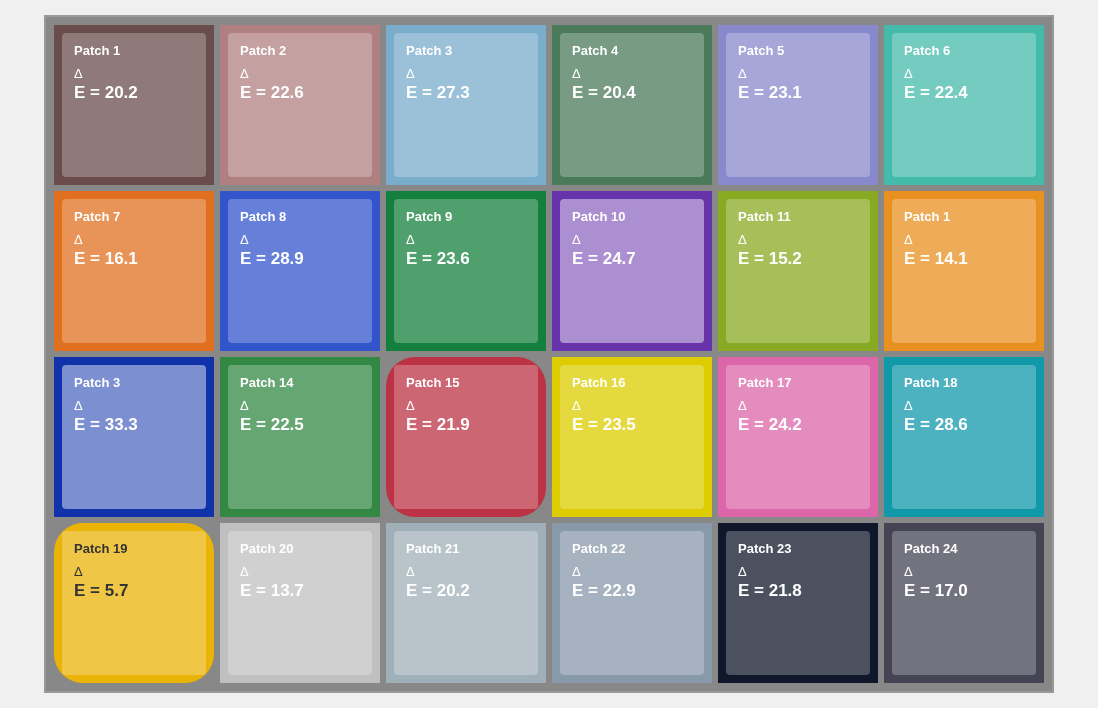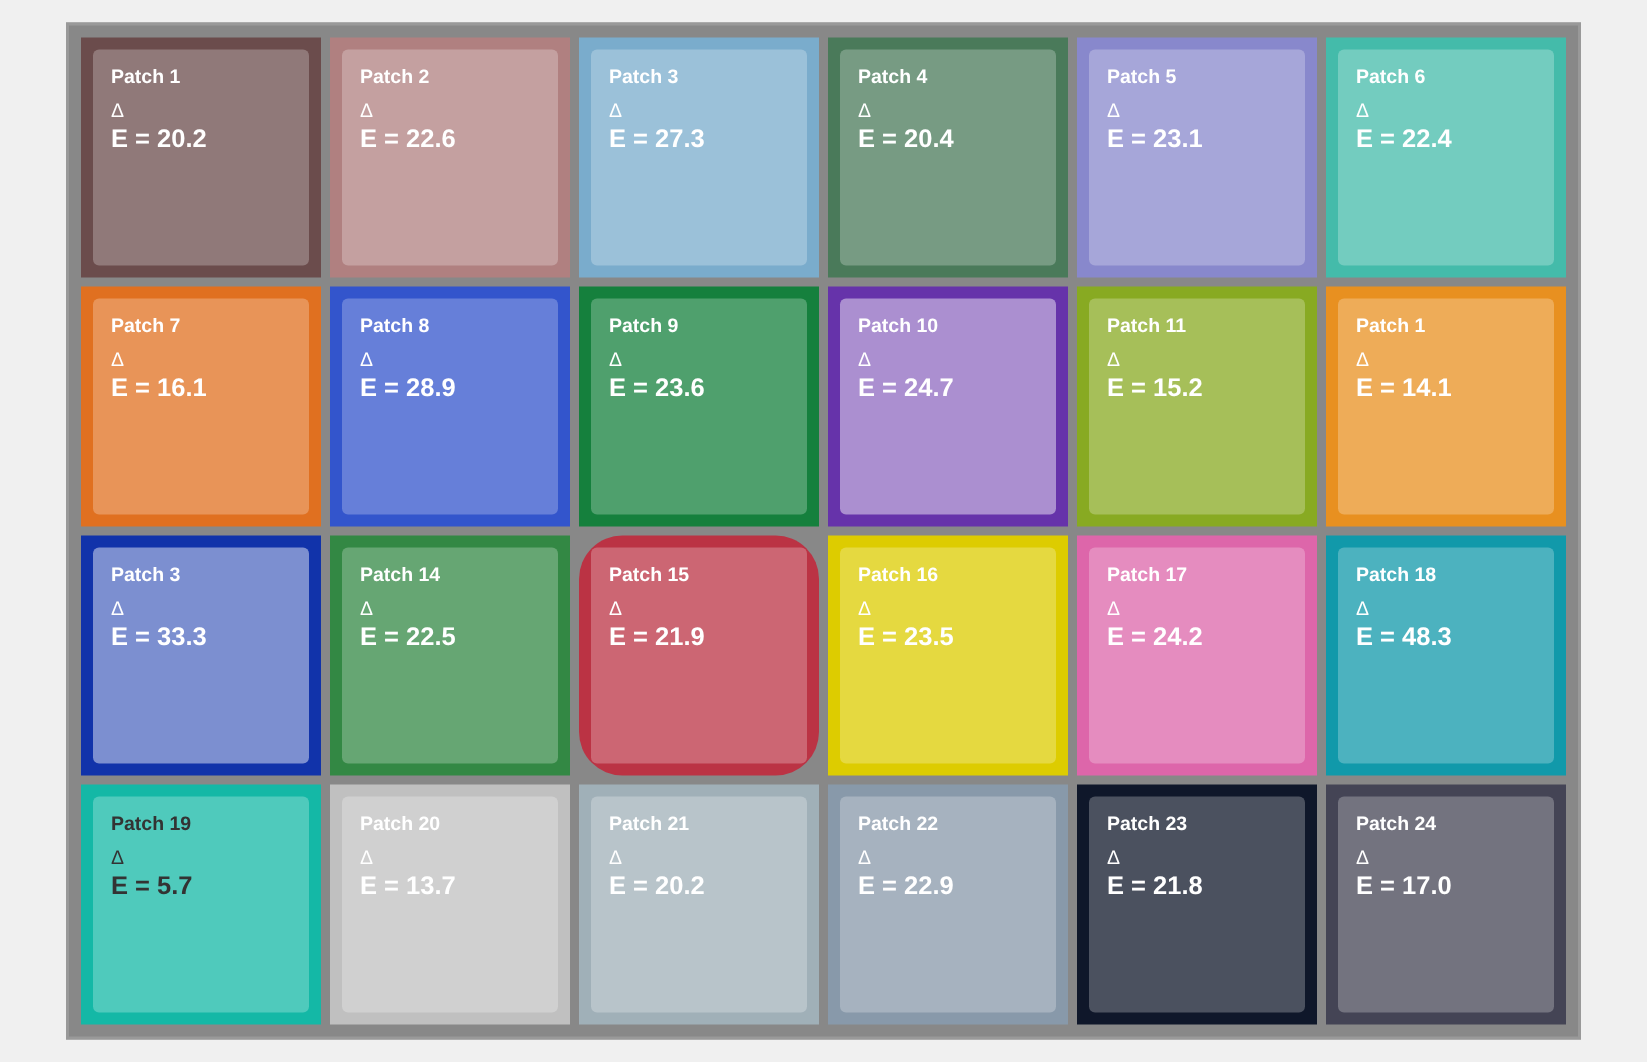--- a/index.html
+++ b/index.html
@@ -70,21 +70,21 @@
     .patch-11 { background-color: #88aa22; }
     .patch-12 { background-color: #e89020; }
     
     .patch-13 { background-color: #1133aa; }
     .patch-14 { background-color: #338844; }
     .patch-15 { background-color: #bb3344; border-radius: 29px; }
     .patch-16 { background-color: #ddcc00; }
     .patch-17 { background-color: #dd66aa; }
     .patch-18 { background-color: #1199aa; }
     
-    .patch-19 { background-color: #14b8a6; }
+    .patch-19 { background-color: #eab308; border-radius: 29px; }
     .patch-20 { background-color: #c0c0c0; }
     .patch-21 { background-color: #a0b0b8; }
     .patch-22 { background-color: #8899aa; }
     .patch-23 { background-color: #0f172a; }
     .patch-24 { background-color: #444455; }
 
     
     .patch-19 .patch-name,
     .patch-19 .patch-delta,
     .patch-19 .patch-e {
@@ -211,21 +211,21 @@
       <div class="patch-inner">
         <div class="patch-name">Patch 17</div>
         <div class="patch-delta">Δ</div>
         <div class="patch-e">E = 24.2</div>
       </div>
     </div>
     <div class="patch-outer patch-18">
       <div class="patch-inner">
         <div class="patch-name">Patch 18</div>
         <div class="patch-delta">Δ</div>
-        <div class="patch-e">E = 48.3</div>
+        <div class="patch-e">E = 28.6</div>
       </div>
     </div>
     <div class="patch-outer patch-19">
       <div class="patch-inner">
         <div class="patch-name">Patch 19</div>
         <div class="patch-delta">Δ</div>
         <div class="patch-e">E = 5.7</div>
       </div>
     </div>
     <div class="patch-outer patch-20">

